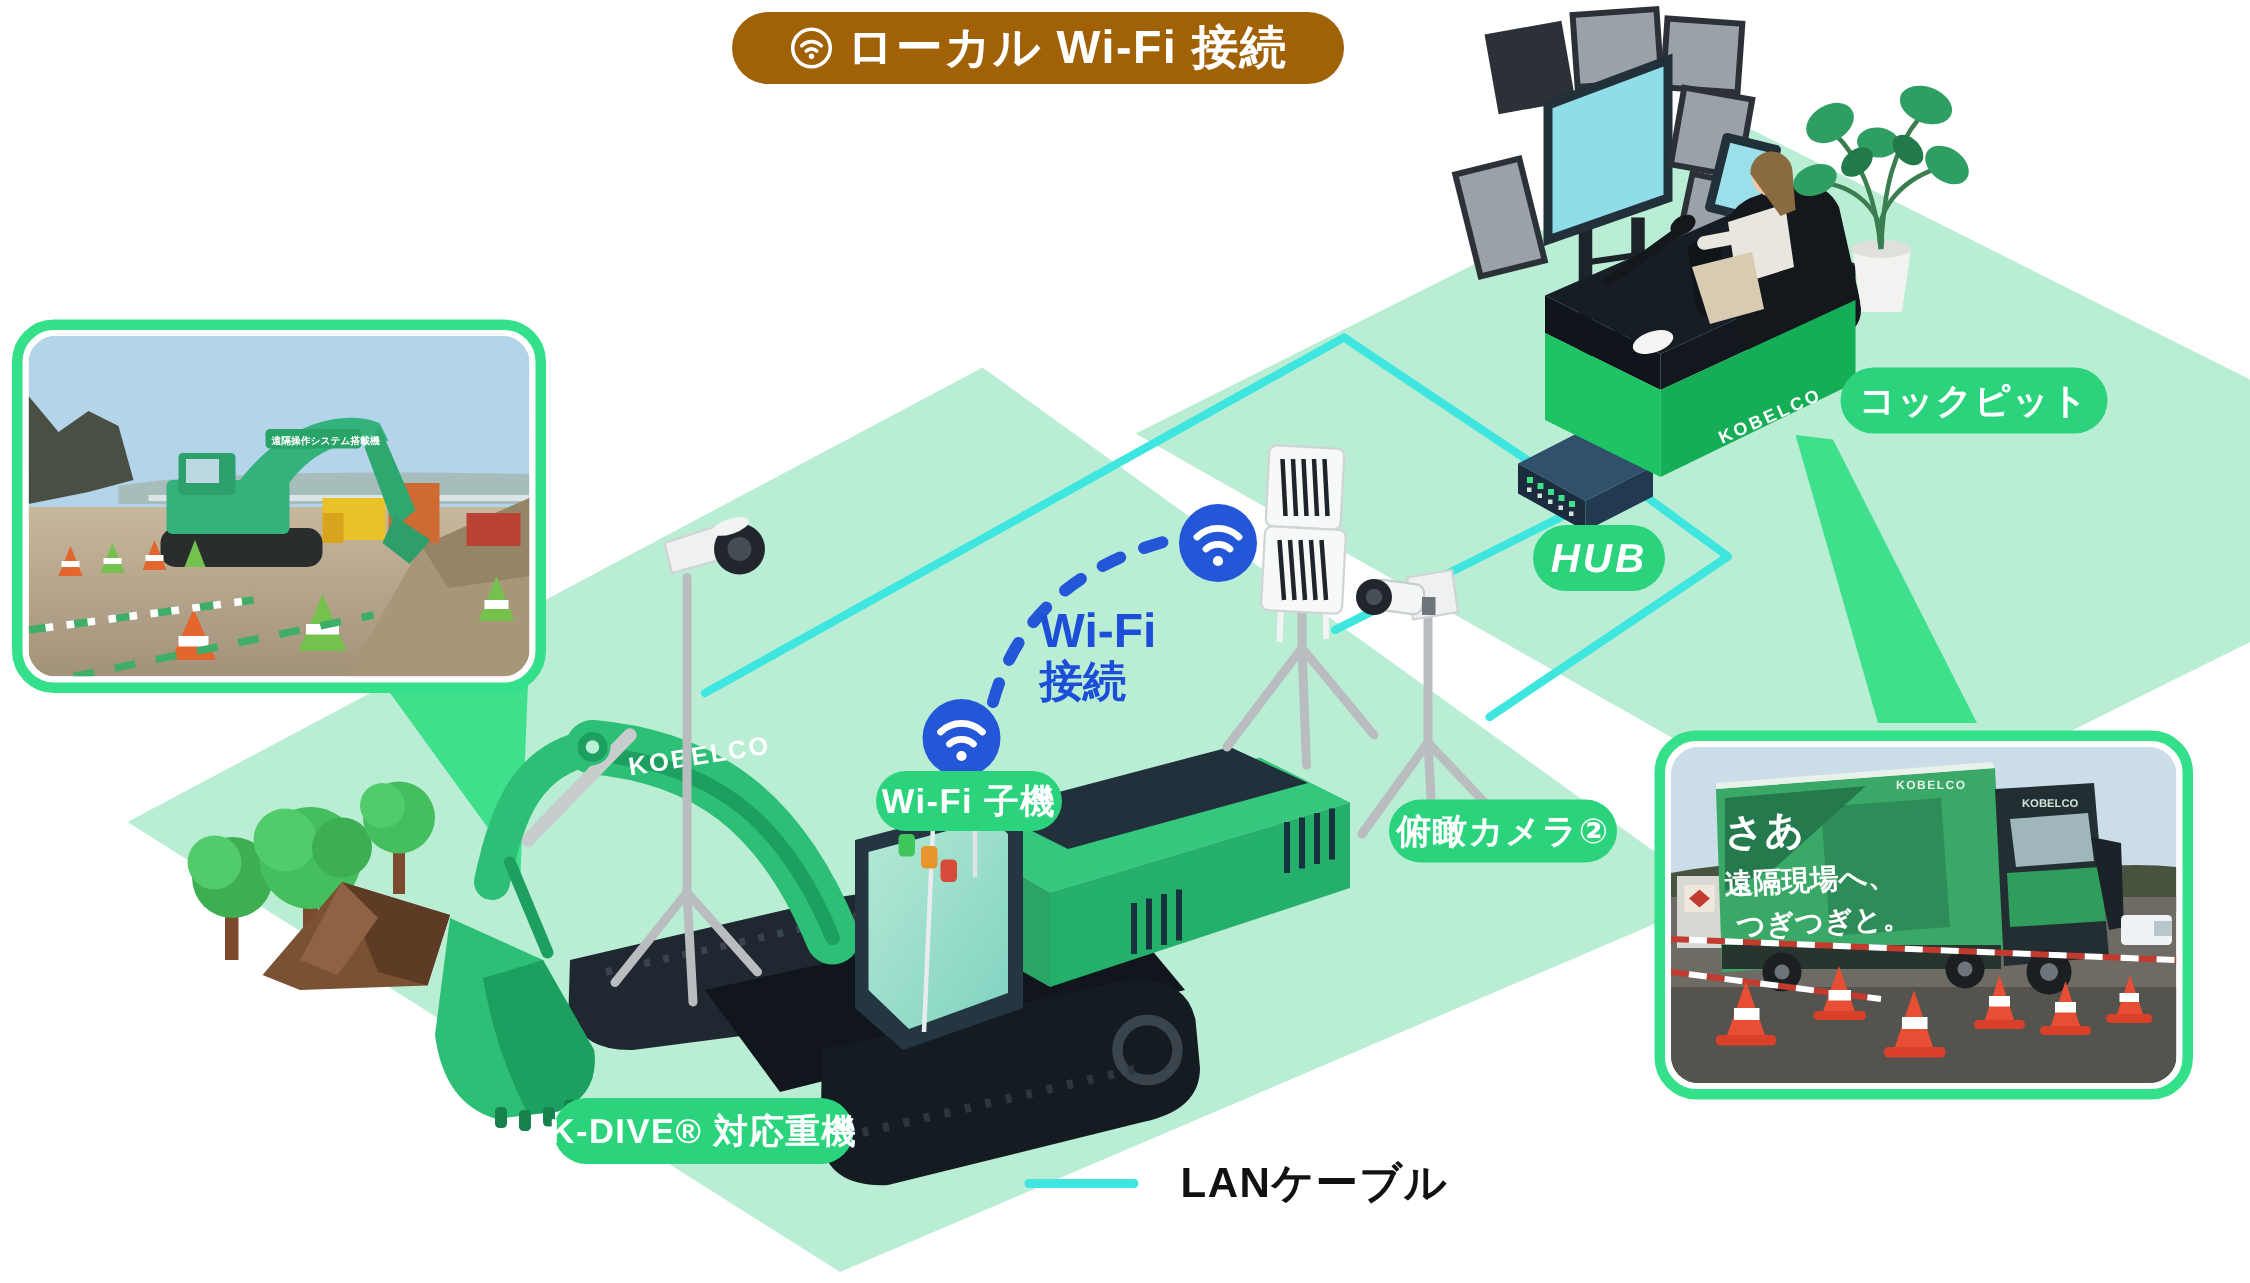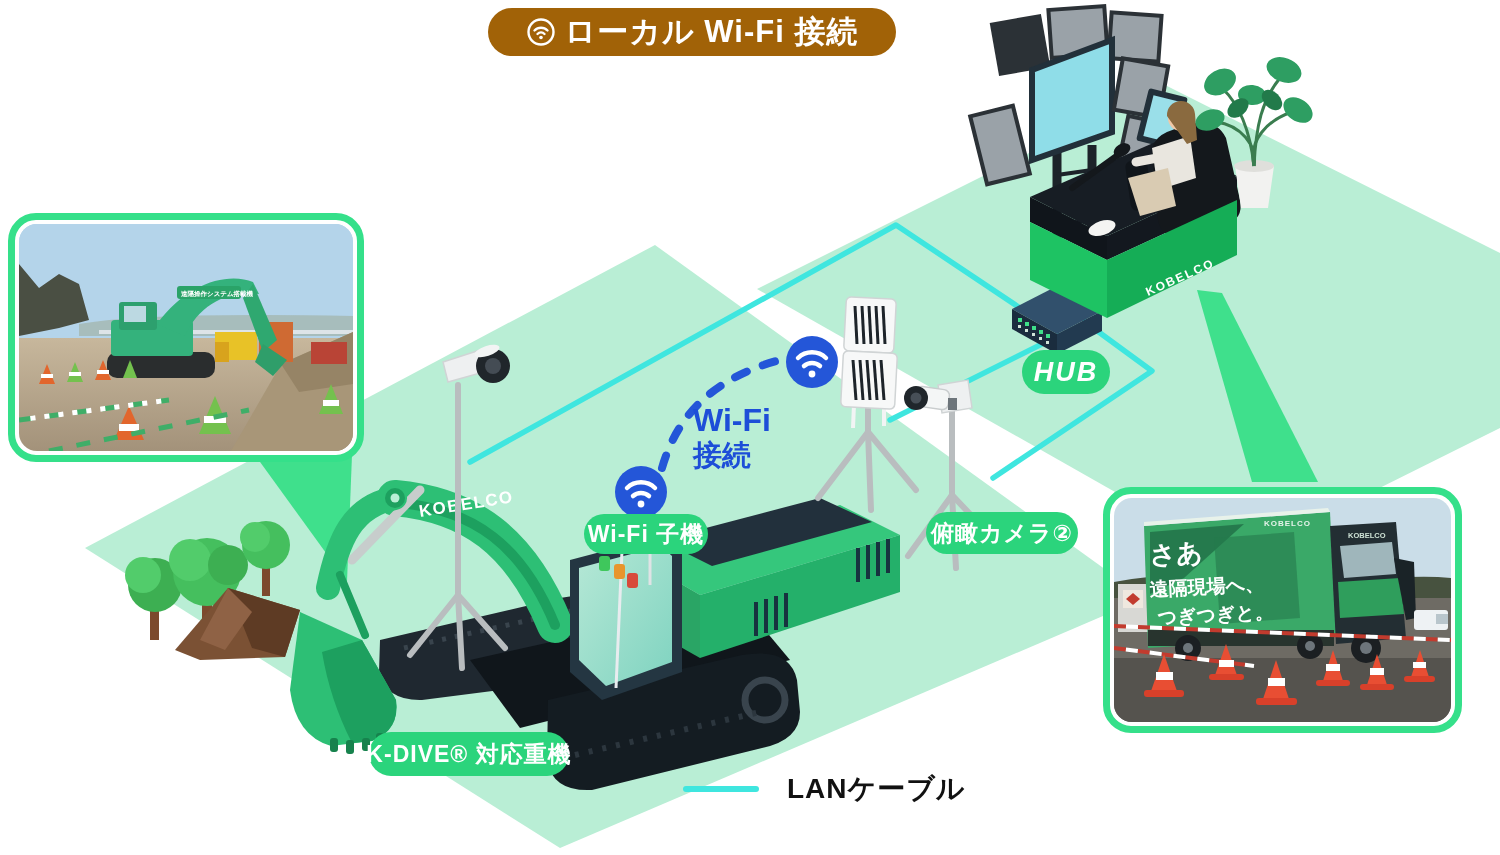--- a/index.html
+++ b/index.html
@@ -310,25 +310,28 @@
     <path d="M8.5,13.5 a9,9 0 0 1 13,0" stroke="#ffffff" stroke-width="2.4" fill="none" stroke-linecap="round"></path>
     <path d="M11.5,17 a5,5 0 0 1 7,0" stroke="#ffffff" stroke-width="2.4" fill="none" stroke-linecap="round"></path>
     <circle cx="15" cy="20.5" r="1.8" fill="#ffffff"></circle>
   </svg>
   <span>ローカル Wi-Fi 接続</span>
 </div>
 
 <div class="pill" style="left:584px;top:514px;width:124px;height:40px;font-size:23px;">
   <span>Wi-Fi 子機</span>
     </div>
-<div class="pill" style="left:926px;top:512px;width:152px;height:42px;font-size:23px;">
+<div class="pill" style="left:926px;top:533px;width:152px;height:42px;font-size:23px;">
   <span>俯瞰カメラ②</span>
     </div>
 <div class="pill" style="left:1022px;top:350px;width:88px;height:44px;font-size:27px;letter-spacing:2px;font-style:italic;">
   <span>HUB</span>
+    </div>
+<div class="pill" style="left:1227px;top:245px;width:178px;height:44px;font-size:24px;">
+  <span>コックピット</span>
     </div>
 <div class="pill" style="left:369px;top:732px;width:200px;height:44px;font-size:23px;">
   <span>K-DIVE® 対応重機</span>
     </div>
 
 <div class="wifi-link-text">
   <div class="l1">Wi-Fi</div>
   <div class="l2">接続</div>
 </div>
 

